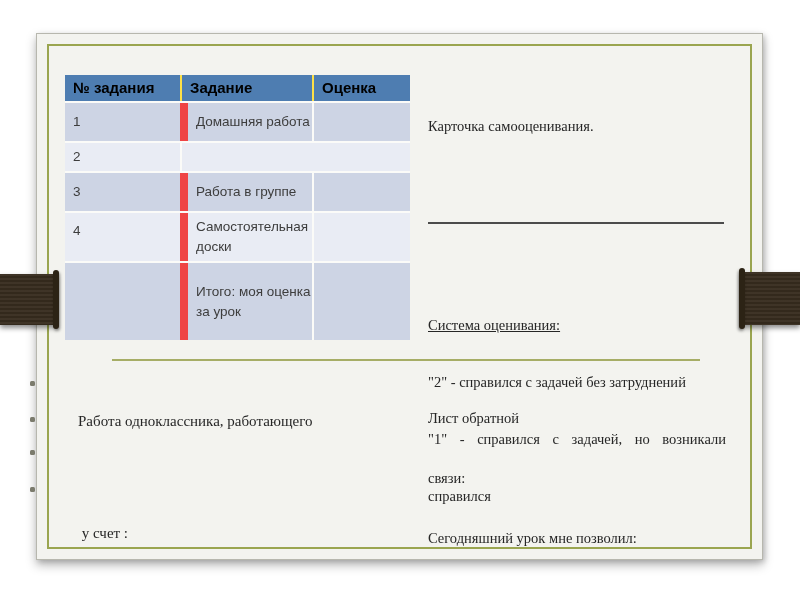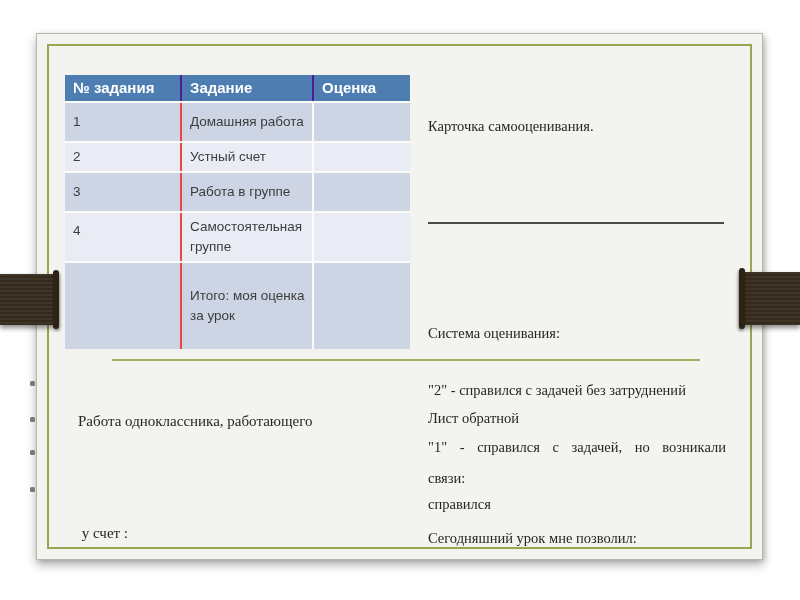--- a/index.html
+++ b/index.html
@@ -18,32 +18,32 @@
   .tab.left::after{content:"";position:absolute;right:-2px;top:-4px;bottom:-4px;width:6px;
        background:#2c2315;border-radius:3px;box-shadow:1px 2px 3px rgba(0,0,0,.4);}
   .tab.right{left:741px;top:272px;width:59px;height:53px;}
   .tab.right::before{content:"";position:absolute;left:-2px;top:-4px;bottom:-4px;width:6px;
        background:#2c2315;border-radius:3px;box-shadow:-1px 2px 3px rgba(0,0,0,.4);}
   
   .table{position:absolute;left:65px;top:75px;width:345px;
          font-family:"Liberation Sans",sans-serif;color:var(--tableText,#3d3d3d);font-size:13.5px;}
   .trow{display:flex;width:100%;box-sizing:border-box;}
   .sep{height:2px;background:#fbfbf8;}
-  .thead{height:26px;background:var(--headerBlue,#4e7db1);color:#ffffff;font-weight:bold;font-size:15px;}
+  .thead{height:26px;background:var(--headerBlue,#4e7db1);color:#000000;font-weight:bold;font-size:15px;}
   .cell{box-sizing:border-box;display:flex;align-items:center;padding-left:8px;line-height:1.45;}
   .c1{width:115px;}
-  .c2{width:132px;border-left:2px solid #ef4444;}
+  .c2{width:132px;border-left:8px solid #ef4444;}
   .c3{flex:1;border-left:2px solid #fbfbf8;text-align:center;}
-  .thead .c2,.thead .c3{border-left:2px solid #4c1d95;}
+  .thead .c2,.thead .c3{border-left:2px solid #fde047;}
   .band-dark{background:var(--bandDark,#cdd4e4);}
   .band-light{background:var(--bandLight,#e9ecf4);}
   
   .rt{position:absolute;left:428px;top:79px;width:298px;font-size:14.5px;line-height:19px;white-space:pre-wrap;}
   .bold{font-weight:normal;}
-  .und{margin-top:8px;}
+  .und{text-decoration:underline;}
   .force-justify{text-align:justify;text-align-last:justify;}
   .name-rule{width:296px;border-bottom:2px solid #4b4b4b;}
   .sp10{height:10px;} .sp14{height:14px;} .sp16{height:16px;} .sp17{height:17px;}
   
   .divider{position:absolute;left:112px;top:359px;width:588px;height:2px;background:var(--divider,#a6ad66);}
   
   .bl{position:absolute;left:78px;top:374px;width:333px;font-size:15px;line-height:19px;white-space:pre-wrap;}
   
   .fb{position:absolute;left:428px;top:368px;width:300px;font-size:14.5px;line-height:20px;white-space:pre-wrap;}
   
@@ -66,37 +66,36 @@
     </div>
     <div class="sep"></div>
     <div class="trow band-dark" style="height:38px">
       <div class="cell c1">1</div>
       <div class="cell c2">Домашняя работа</div>
       <div class="cell c3"></div>
     </div>
     <div class="sep"></div>
     <div class="trow band-light" style="height:28px">
       <div class="cell c1">2</div>
-      <div class="cell c2">Устный счет</div>
       <div class="cell c3"></div>
     </div>
     <div class="sep"></div>
     <div class="trow band-dark" style="height:38px">
       <div class="cell c1">3</div>
       <div class="cell c2">Работа в группе</div>
       <div class="cell c3"></div>
     </div>
     <div class="sep"></div>
     <div class="trow band-light" style="height:48px">
       <div class="cell c1" style="align-items:flex-start;padding-top:8px">4</div>
-      <div class="cell c2">Самостоятельная группе</div>
+      <div class="cell c2">Самостоятельная доски</div>
       <div class="cell c3"></div>
     </div>
     <div class="sep"></div>
-    <div class="trow band-dark" style="height:86px">
+    <div class="trow band-dark" style="height:77px">
       <div class="cell c1"></div>
       <div class="cell c2">Итого: моя оценка за урок</div>
       <div class="cell c3"></div>
     </div>
   </div>
 
   <div class="rt">
     <div class="bold">Карточка самооценивания.</div>
     <div class="sp10"></div>
     <div class="name-rule"></div>

